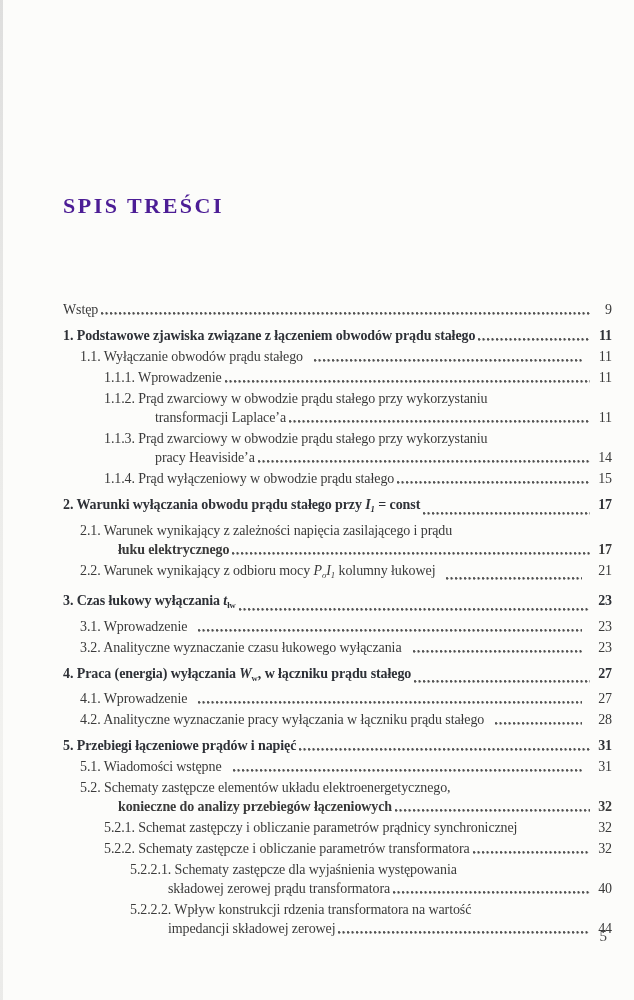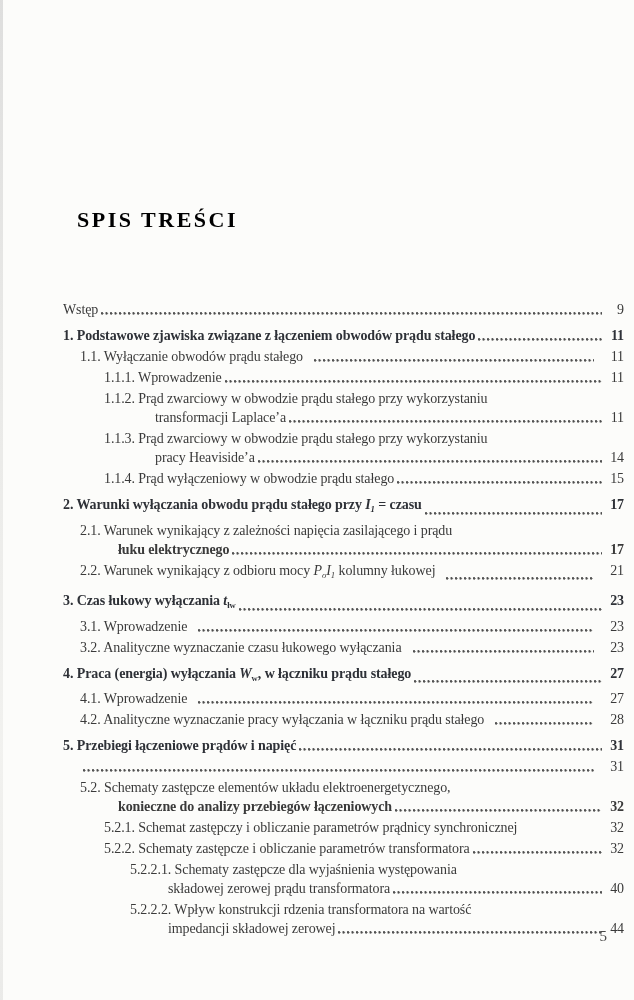--- a/index.html
+++ b/index.html
@@ -6,24 +6,24 @@
   .page{
     position:relative;width:634px;height:1000px;background:#fcfcfa;
     font-family:"Liberation Serif","DejaVu Serif",serif;color:#3a3a3a;overflow:hidden;
   }
   .scan-edge{
     position:absolute;left:0;top:0;bottom:0;width:3px;
     background:linear-gradient(180deg,#c6c6c6 0%,#d9d9d7 35%,#e9e9e6 75%,#dcdcda 100%);
     opacity:.55;
   }
   .title{
-    position:absolute;top:193px;left:63px;margin:14px;
-    font-size:22px;font-weight:bold;letter-spacing:2.5px;color:#000000;text-align:right;
+    position:absolute;top:193px;left:63px;margin:0;
+    font-size:22px;font-weight:bold;letter-spacing:2.5px;color:#4c1d95;text-align:right;
   }
-  .toc{position:absolute;top:298px;left:63px;right:10px;}
+  .toc{position:absolute;top:298px;left:63px;right:22px;}
   .row{
     display:flex;align-items:baseline;
     font-size:14px;line-height:19px;letter-spacing:-0.1px;margin-top:2px;
   }
   .row.gap{margin-top:7px;}
   .row.cont{margin-top:0;}
   .row.bold{font-weight:bold;color:#2e3137;}
   .ind-l0{padding-left:0;}
   .ind-l1{padding-left:17px;gap:8px;}
   .ind-l2{padding-left:41px;}
@@ -91,21 +91,21 @@
         <span class="label"><span>pracy Heaviside’a</span></span>
         <span class="leader dotted"></span>
         <span class="pageno">14</span>
       </div>
       <div class="row ind-l2">
         <span class="label"><span>1.1.4. Prąd wyłączeniowy w obwodzie prądu stałego</span></span>
         <span class="leader dotted"></span>
         <span class="pageno">15</span>
       </div>
       <div class="row ind-l0 bold gap">
-        <span class="label"><span>2. Warunki wyłączania obwodu prądu stałego przy </span><span class="seg-i">I</span><span class="seg-isub">1</span><span> = czasu</span></span>
+        <span class="label"><span>2. Warunki wyłączania obwodu prądu stałego przy </span><span class="seg-i">I</span><span class="seg-isub">1</span><span> = const</span></span>
         <span class="leader dotted"></span>
         <span class="pageno">17</span>
       </div>
       <div class="row ind-l1">
         <span class="label"><span>2.1. Warunek wynikający z zależności napięcia zasilającego i prądu</span></span>
       </div>
       <div class="row ind-c1 cont">
         <span class="label"><span>łuku elektrycznego</span></span>
         <span class="leader dotted"></span>
         <span class="pageno">17</span>
@@ -144,20 +144,21 @@
         <span class="label"><span>4.2. Analityczne wyznaczanie pracy wyłączania w łączniku prądu stałego</span></span>
         <span class="leader dotted"></span>
         <span class="pageno">28</span>
       </div>
       <div class="row ind-l0 bold gap">
         <span class="label"><span>5. Przebiegi łączeniowe prądów i napięć</span></span>
         <span class="leader dotted"></span>
         <span class="pageno">31</span>
       </div>
       <div class="row ind-l1">
+        <span class="label"><span>5.1. Wiadomości wstępne</span></span>
         <span class="leader dotted"></span>
         <span class="pageno">31</span>
       </div>
       <div class="row ind-l1">
         <span class="label"><span>5.2. Schematy zastępcze elementów układu elektroenergetycznego,</span></span>
       </div>
       <div class="row ind-c1 cont">
         <span class="label"><span>konieczne do analizy przebiegów łączeniowych</span></span>
         <span class="leader dotted"></span>
         <span class="pageno">32</span>

